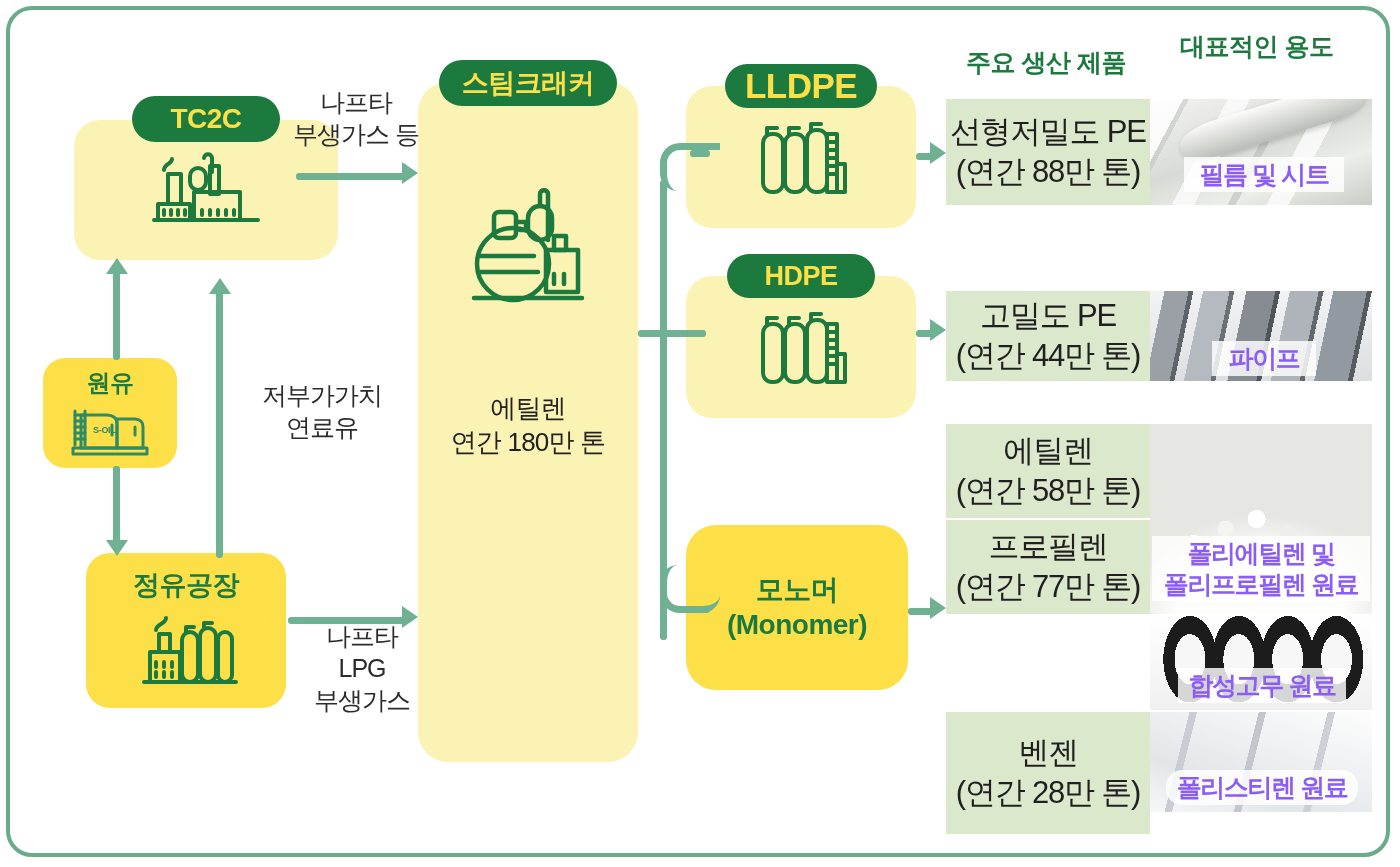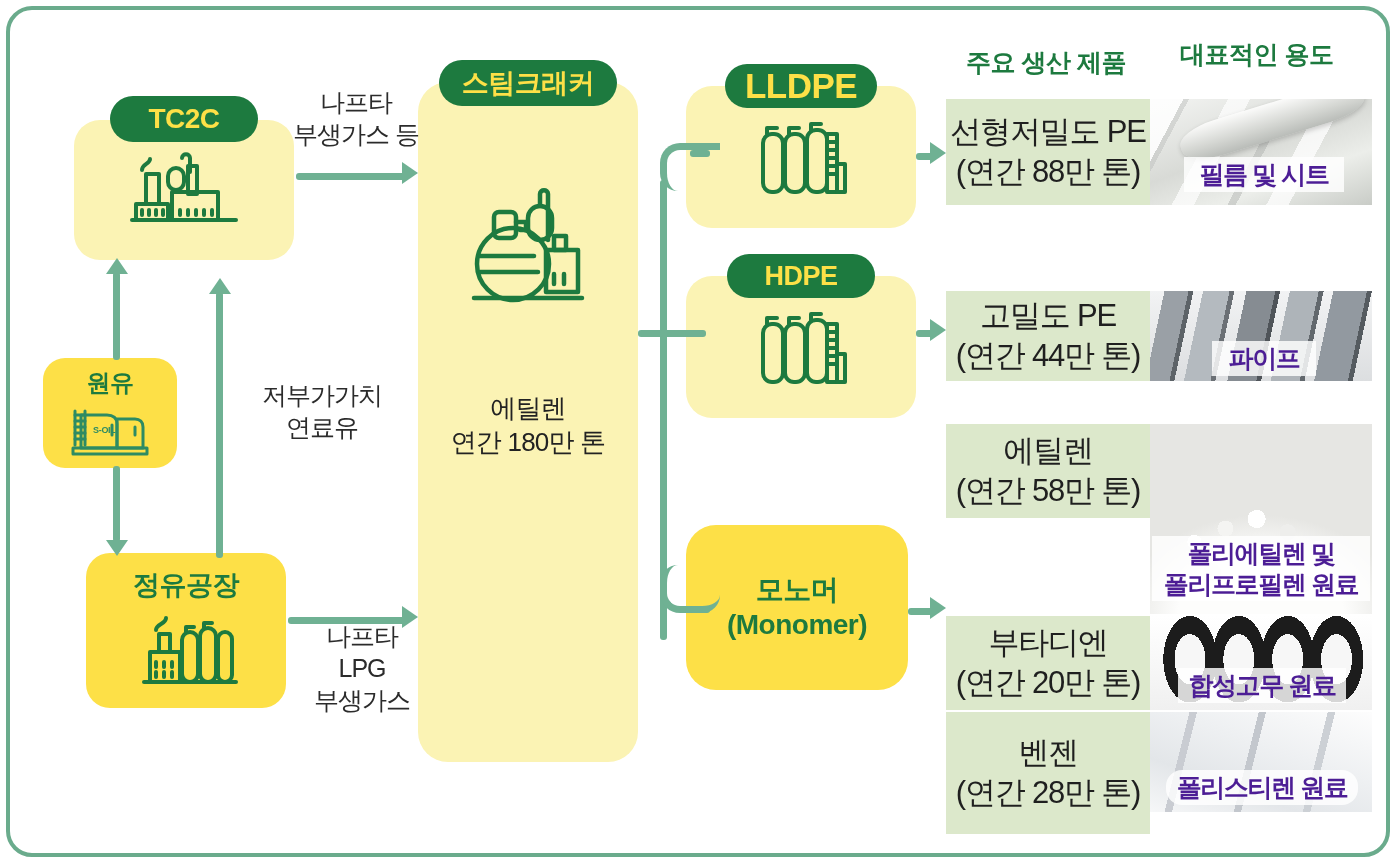--- a/index.html
+++ b/index.html
@@ -119,21 +119,21 @@
   }
   .usecell{
     position:absolute;
     overflow:hidden;
     box-sizing:border-box;
     border-bottom:2px solid #ffffff;
   }
   .usecaption{
     position:absolute;
     background:rgba(255,255,255,.82);
-    color:#4c1d95;
+    color:#8b5cf6;
     font-size:25px;
     font-weight:bold;
     letter-spacing:-1.4px;
     line-height:1.22;
     text-align:center;
     padding:2px 6px;
     white-space:pre-line;
     box-sizing:border-box;
   }
   
@@ -197,23 +197,23 @@
   }
 </style>
 </head>
 <body>
 
 <div id="canvas">
 
   <div class="frame"></div>
 
   <div class="colhead" style="left:966px;top:46px;">주요 생산 제품</div>
-  <div class="colhead" style="left:1180px;top:38px;">대표적인 용도</div>
-
-  <div class="node yellow" style="left:74px;top:120px;width:220px;height:140px;">
+  <div class="colhead" style="left:1180px;top:30px;">대표적인 용도</div>
+
+  <div class="node yellow" style="left:74px;top:120px;width:264px;height:140px;">
     <div class="pill" style="margin-top:-24px;width:148px;height:46px;font-size:28px;">TC2C</div>
     <div class="ico" style="margin-top:6px;">
       <svg width="108" height="78" viewBox="0 0 108 78" fill="none" stroke="#1d7a3f" stroke-width="4" stroke-linecap="round" stroke-linejoin="round">
         <path d="M12 22c0-6 8-6 8-11"></path>
         <rect x="16" y="26" width="13" height="30"></rect>
         <path d="M52 10c0-5 8-5 8 0v14"></path>
         <rect x="38" y="20" width="16" height="22" rx="8"></rect>
         <rect x="58" y="18" width="9" height="28"></rect>
         <rect x="6" y="56" width="32" height="16"></rect>
         <rect x="42" y="44" width="46" height="28"></rect>
@@ -359,22 +359,22 @@
 
   <div class="prodcell" style="left:946px;top:291px;width:204px;height:92px;">고밀도 PE
 (연간 44만 톤)</div>
   <div class="usecell" style="left:1150px;top:291px;width:222px;height:92px;">
     <div class="ph-pipe"></div>
     <div class="usecaption" style="left:62px;top:50px;width:104px;">파이프</div>
   </div>
 
   <div class="prodcell" style="left:946px;top:424px;width:204px;height:96px;">에틸렌
 (연간 58만 톤)</div>
-  <div class="prodcell" style="left:946px;top:616px;width:204px;height:96px;">부타디엔
-(연간 20만 톤)</div>
+  <div class="prodcell" style="left:946px;top:520px;width:204px;height:96px;">프로필렌
+(연간 77만 톤)</div>
   <div class="prodcell" style="left:946px;top:712px;width:204px;height:122px;border-bottom:none;">벤젠
 (연간 28만 톤)</div>
 
   <div class="usecell" style="left:1150px;top:424px;width:222px;height:192px;">
     <div class="ph-pellet"></div>
     <div class="usecaption" style="left:2px;top:112px;width:218px;">폴리에틸렌 및
 폴리프로필렌 원료</div>
   </div>
   <div class="usecell" style="left:1150px;top:616px;width:222px;height:96px;">
     <div class="ph-tire"></div>

